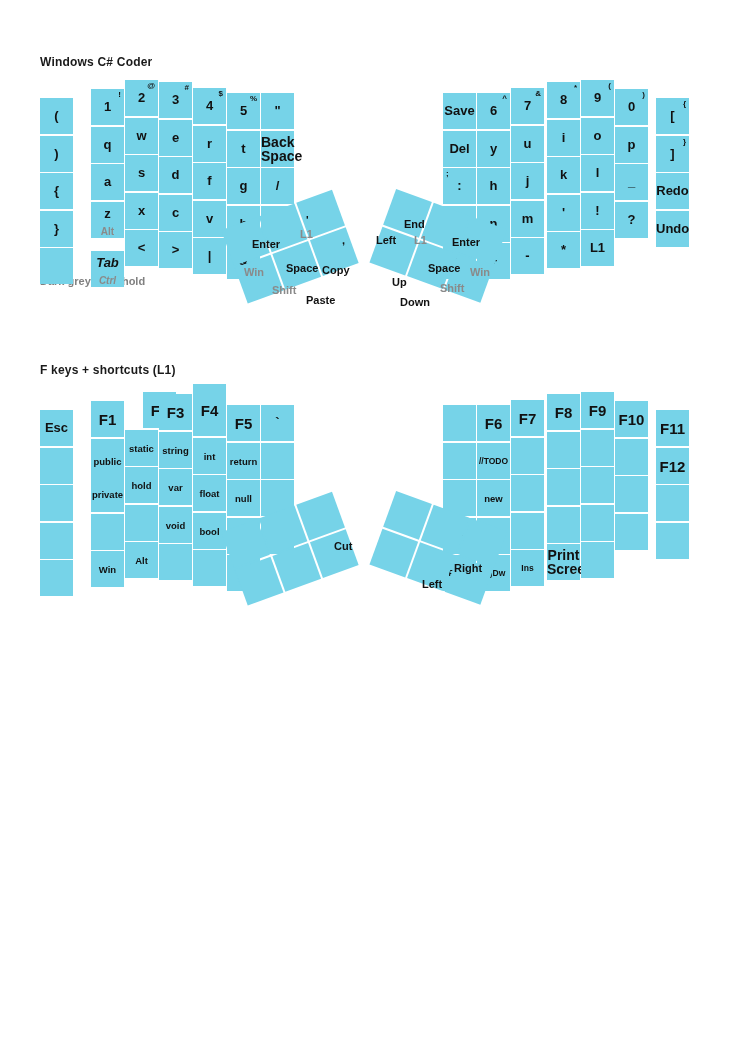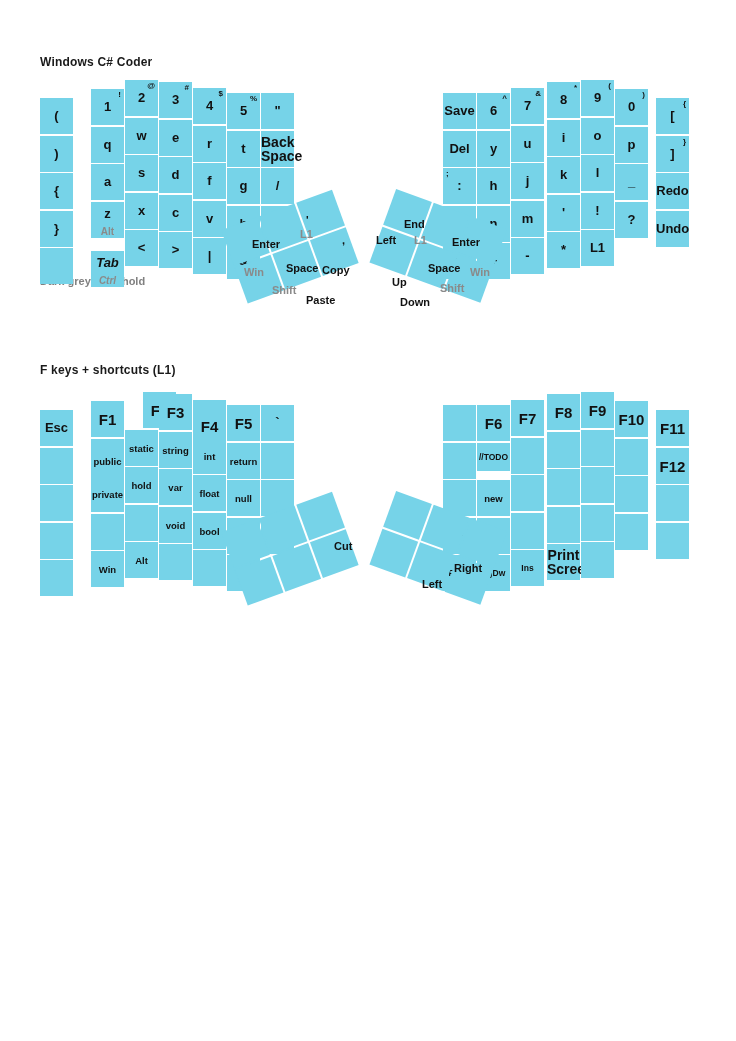--- a/index.html
+++ b/index.html
@@ -378,21 +378,21 @@
     </div>
     <div class="key" style="left: 91px; top: 401px; width: 33px; height: 36px;">
       <span class="fk">F1</span>
     </div>
     <div class="key" style="left: 143px; top: 392px; width: 33px; height: 36px;">
       <span class="fk">F2</span>
     </div>
     <div class="key" style="left: 159px; top: 394px; width: 33px; height: 36px;">
       <span class="fk">F3</span>
     </div>
-    <div class="key" style="left: 193px; top: 400px; width: 33px; height: 52px;">
+    <div class="key" style="left: 193px; top: 384px; width: 33px; height: 52px;">
       <span class="fk">F4</span>
     </div>
     <div class="key" style="left: 227px; top: 405px; width: 33px; height: 36px;">
       <span class="fk">F5</span>
     </div>
     <div class="key" style="left: 261px; top: 405px; width: 33px; height: 36px;">
       <span class="main c">`</span>
     </div>
     <div class="key" style="left: 40px; top: 447.5px; width: 33px; height: 36px;">
       <span class="main c"></span>
@@ -492,21 +492,21 @@
     </div>
     <div class="key" style="left: 615px; top: 401px; width: 33px; height: 36px;">
       <span class="fk">F10</span>
     </div>
     <div class="key" style="left: 656px; top: 410px; width: 33px; height: 36px; text-decoration: underline;">
       <span class="fk">F11</span>
     </div>
     <div class="key" style="left: 443px; top: 442.5px; width: 33px; height: 36px;">
       <span class="main c"></span>
     </div>
-    <div class="key" style="left: 477px; top: 442.5px; width: 33px; height: 28px;">
+    <div class="key" style="left: 477px; top: 442.5px; width: 33px; height: 36px;">
       <span class="small2">//TODO</span>
     </div>
     <div class="key" style="left: 511px; top: 437.5px; width: 33px; height: 36px;">
       <span class="main c"></span>
     </div>
     <div class="key" style="left: 547px; top: 431.5px; width: 33px; height: 36px;">
       <span class="main c"></span>
     </div>
     <div class="key" style="left: 581px; top: 429.5px; width: 33px; height: 36px;">
       <span class="main c"></span>

